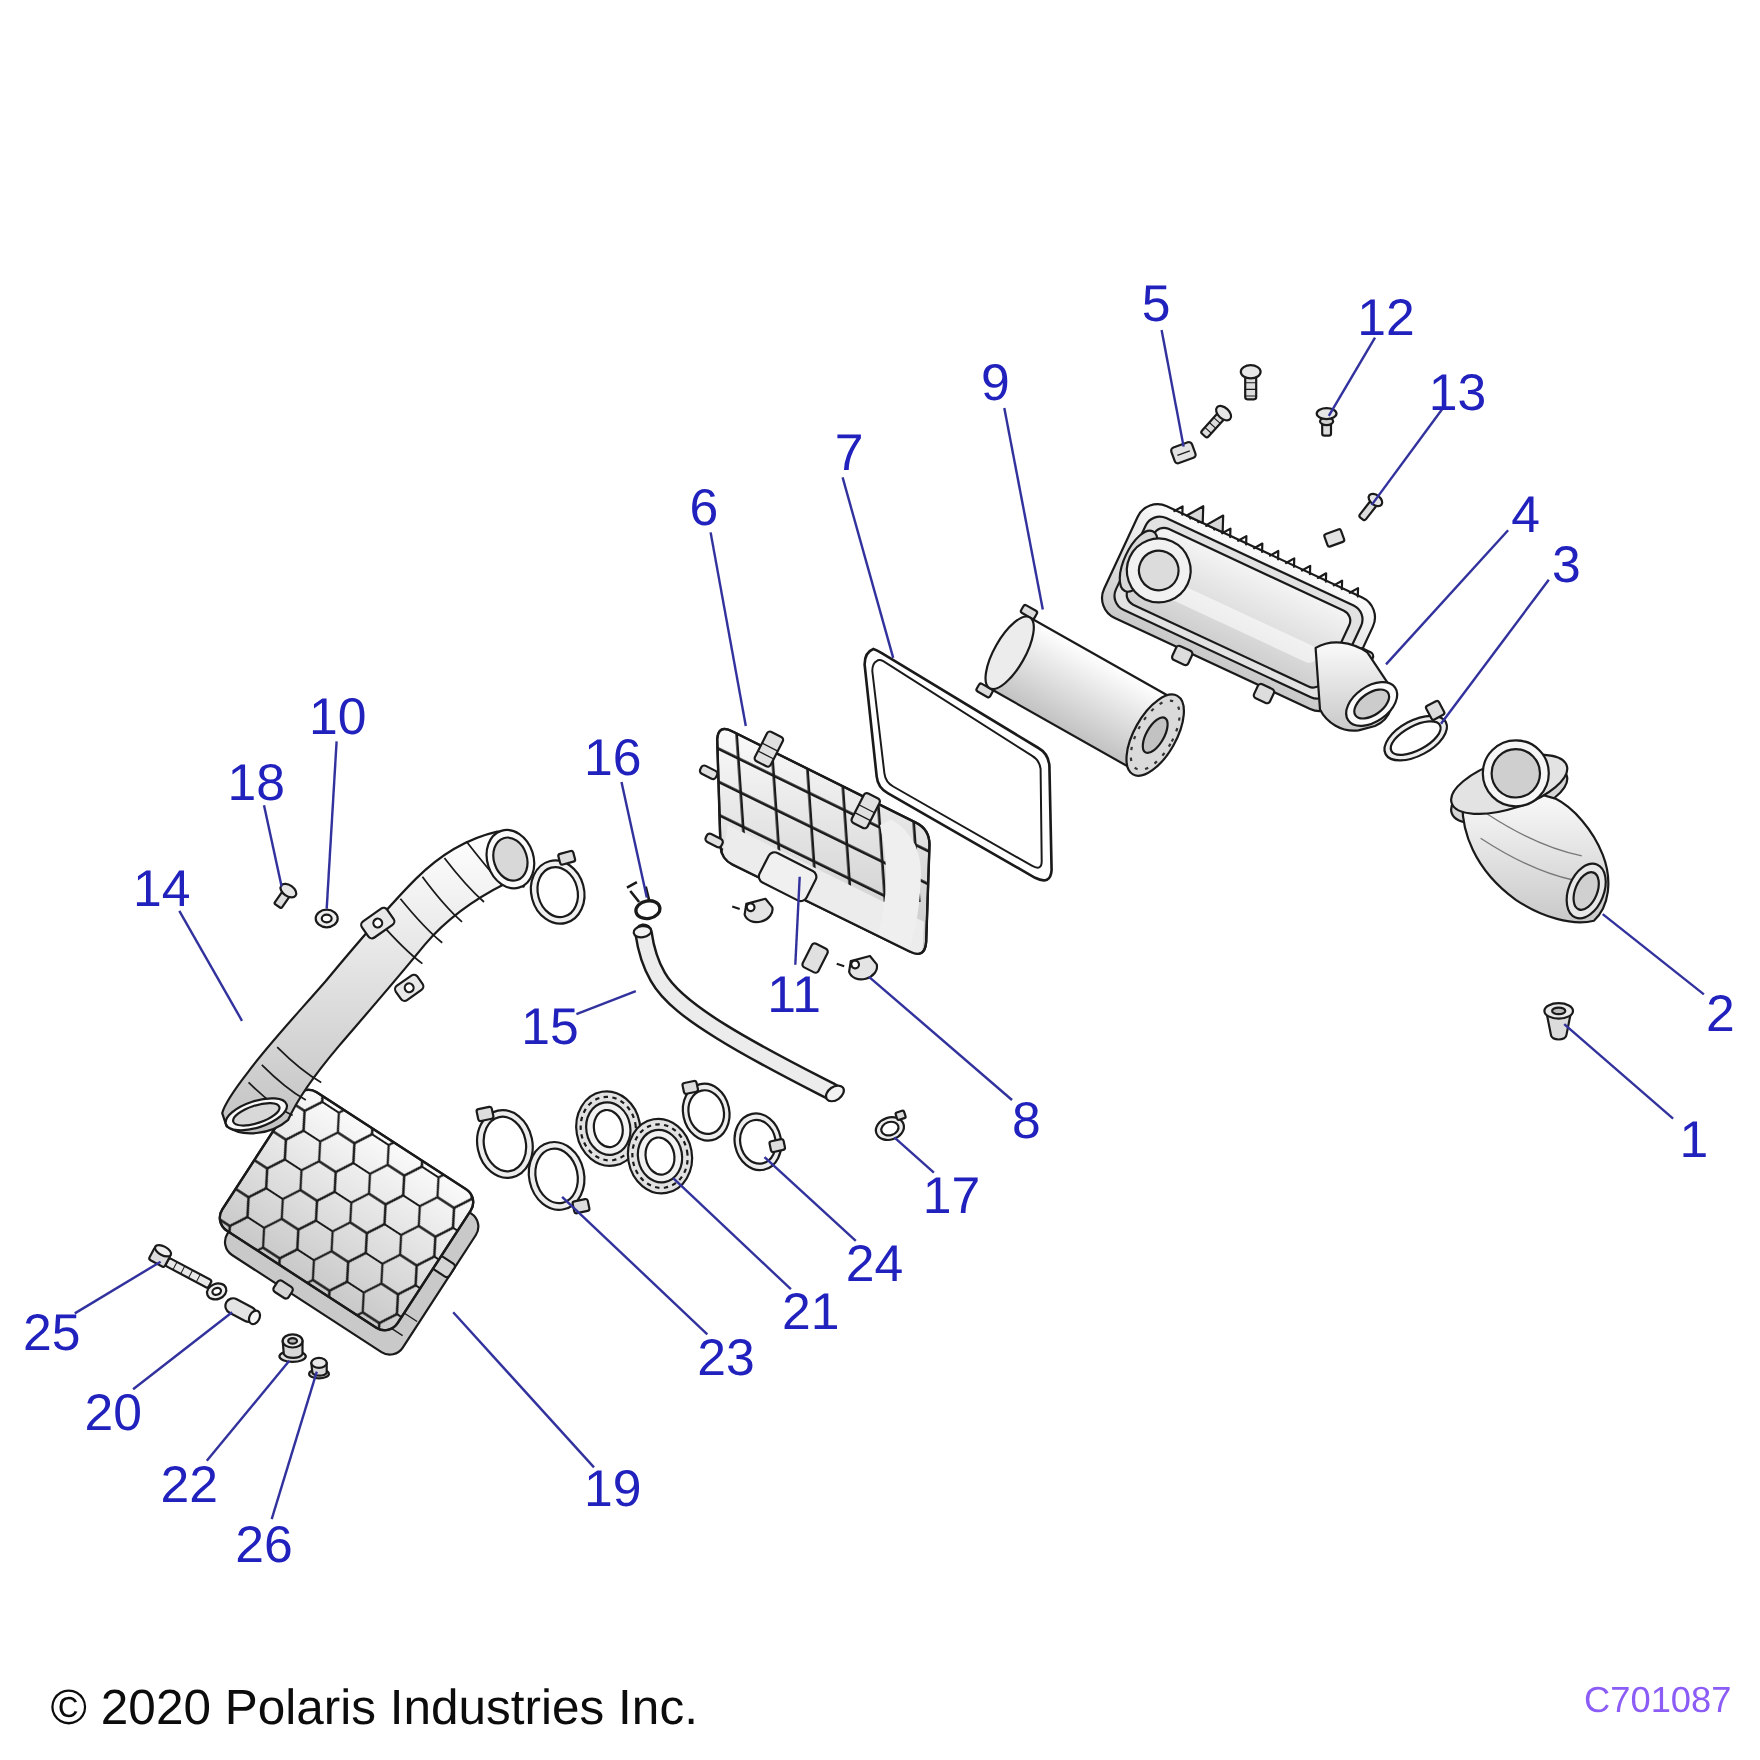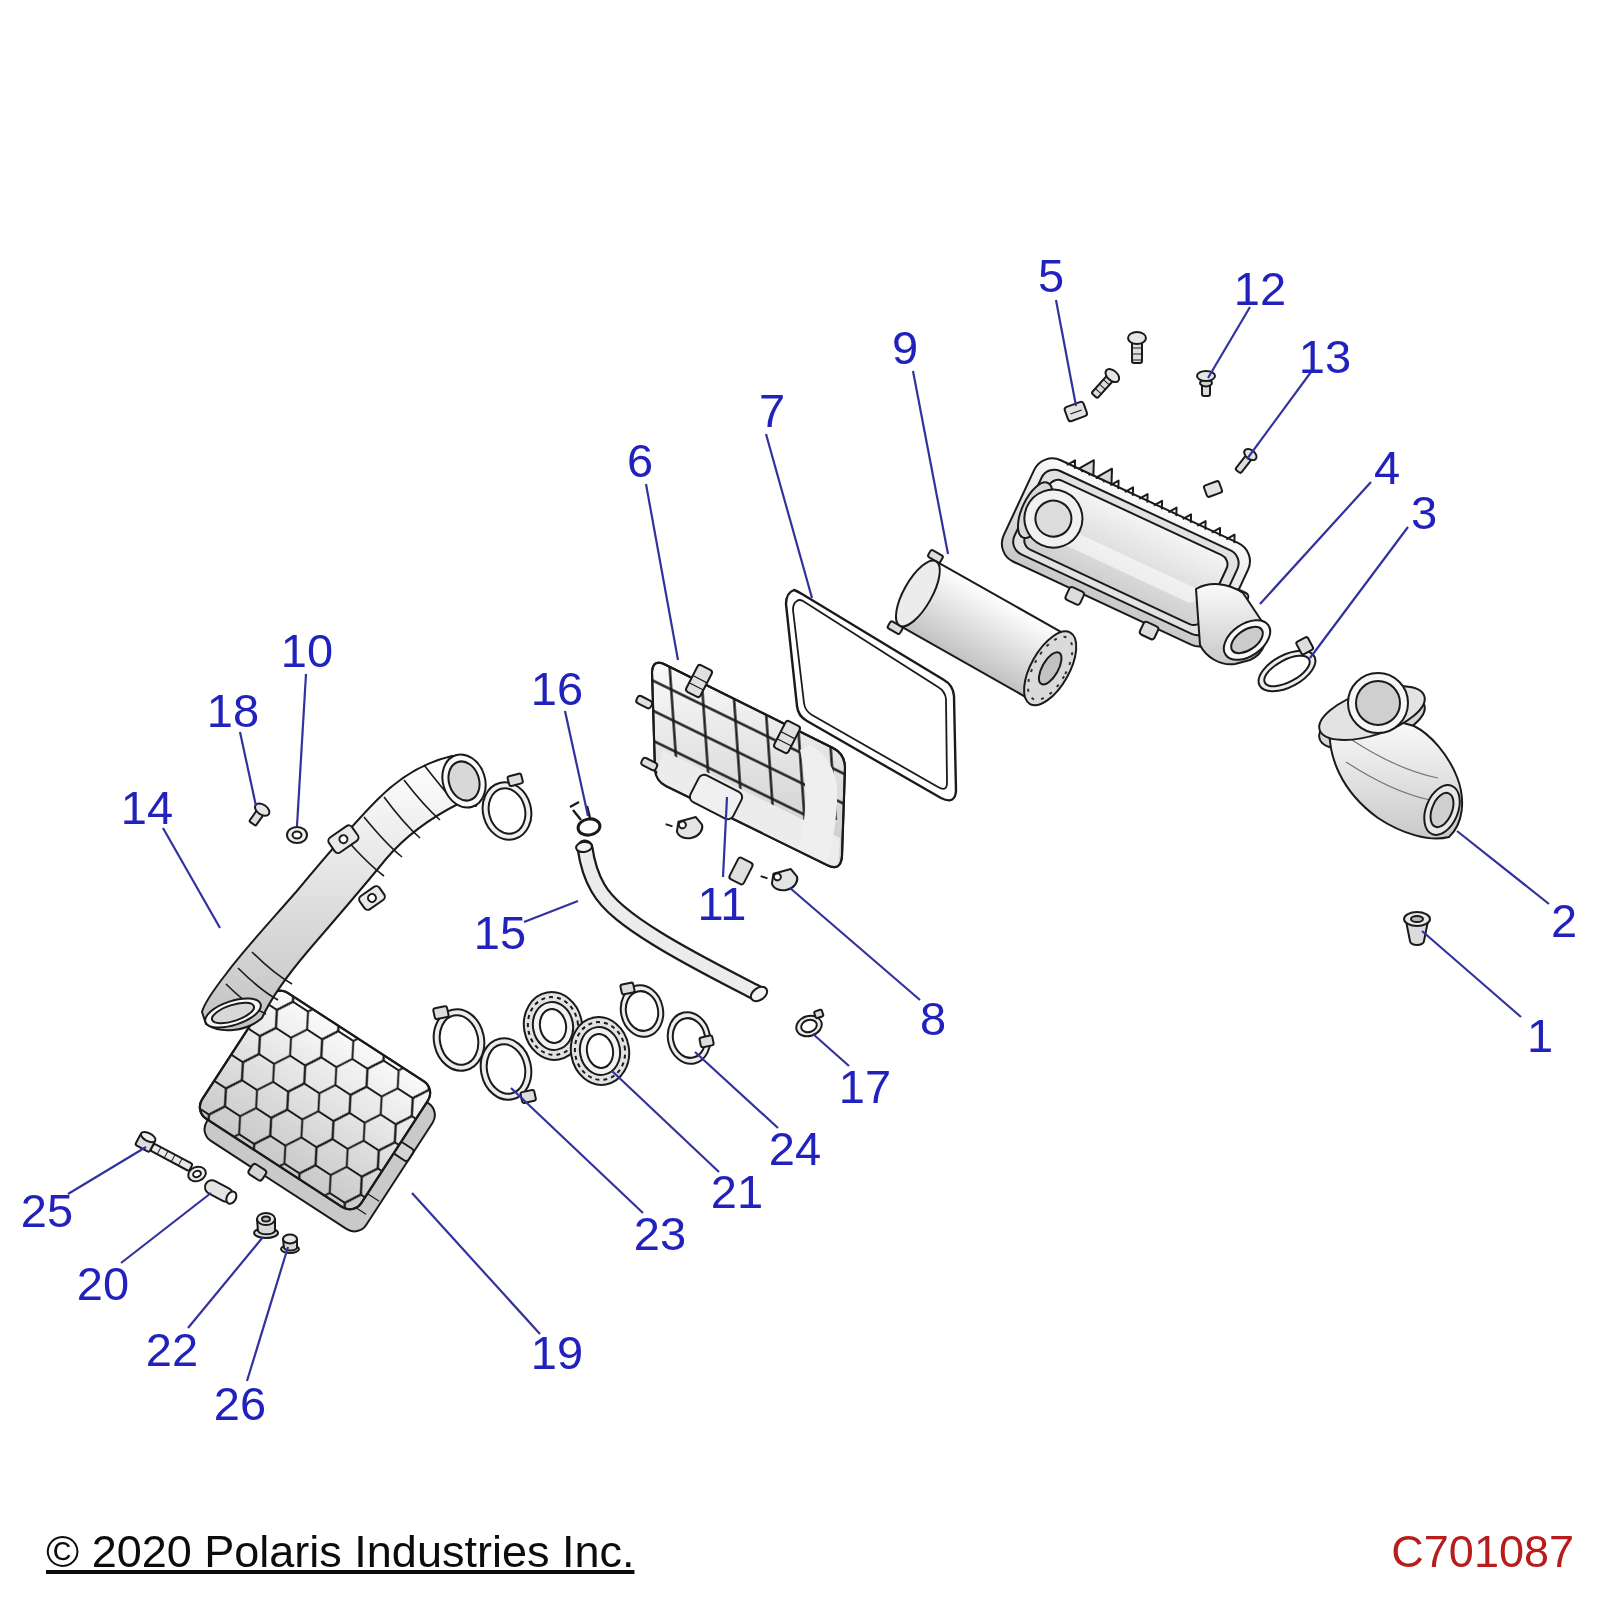--- a/index.html
+++ b/index.html
@@ -1,21 +1,21 @@
 <!DOCTYPE html>
 <html><head>
 <meta charset="utf-8">
 <style>
   html,body{margin:0;padding:0;background:#ffffff;}
   .stage{position:relative;width:1600px;height:1600px;background:#ffffff;overflow:hidden;
          font-family:"Liberation Sans",sans-serif;}
   .stage svg{position:absolute;left:0;top:0;}
   .footer-left{position:absolute;left:46px;top:1526px;font-size:45px;color:#0c0c0c;
-               letter-spacing:0px;white-space:nowrap;text-decoration:underline;}
-  .footer-right{position:absolute;right:26px;top:1526px;font-size:45px;color:#b91c1c;
+               letter-spacing:0px;white-space:nowrap;}
+  .footer-right{position:absolute;right:26px;top:1526px;font-size:33px;color:#8b5cf6;
                 white-space:nowrap;}
   .callout{font-family:"Liberation Sans",sans-serif;font-size:47px;text-anchor:middle;}
   .p{stroke:#1a1a1a;stroke-width:2;stroke-linejoin:round;stroke-linecap:round;}
 </style>
 </head>
 <body>
 
 <div class="stage">
 
 <svg id="diagram" width="1600" height="1600" viewBox="0 0 1600 1600">

